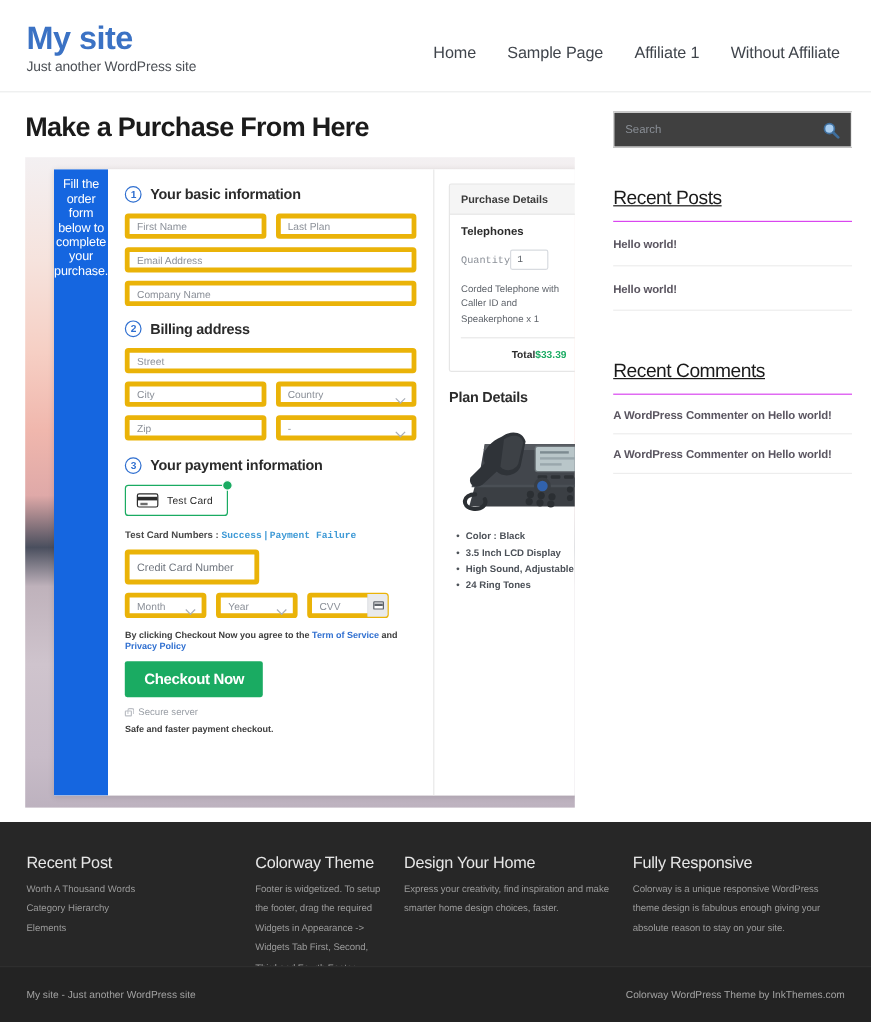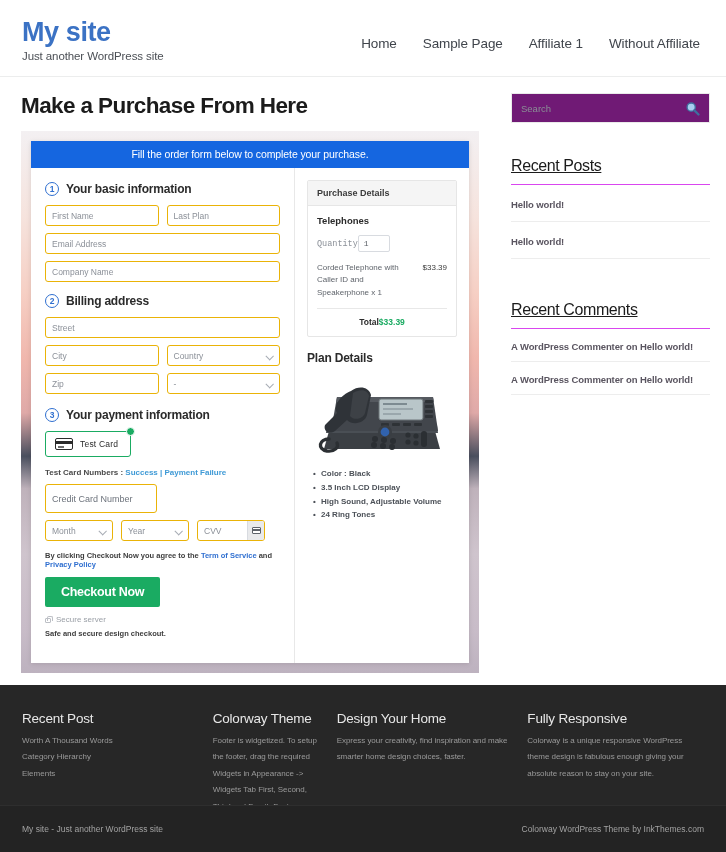--- a/index.html
+++ b/index.html
@@ -94,22 +94,23 @@
         #bdb2bf 100%);
     padding: 10px;
     overflow: hidden;
   }
   .checkout-card {
     background: #ffffff;
     width: 100%;
     height: 100%;
     box-shadow: 0 1px 5px rgba(0,0,0,.12);
     display: flex;
-    flex-direction: column;
+    flex-direction: row;
     overflow: hidden;
+    margin-left: 14px;
   }
   .checkout-banner {
     background: #1566e0;
     color: #fff;
     font-size: 10.5px;
     text-align: center;
     padding: 7px 0 8px;
     letter-spacing: -0.1px;
   }
   .checkout-body { display: flex; flex: 1; min-height: 0; }
@@ -140,21 +141,21 @@
     color: #2f6fd0;
     font-size: 8.5px;
     display: flex; align-items: center; justify-content: center;
     font-weight: 600;
     flex: 0 0 auto;
   }
 
   .frow { display: flex; gap: 8px; margin-bottom: 7px; }
   .fld {
     height: 21px;
-    border: 1px solid #eab308;
+    border: 4px solid #eab308;
     border-radius: 3px;
     background: #fff;
     font-size: 8.5px;
     color: #8b9098;
     display: flex;
     align-items: center;
     padding: 0 6px;
     flex: 1;
     position: relative;
     font-family: "Liberation Sans", sans-serif;
@@ -201,21 +202,21 @@
   }
   .cc-glyph::before {
     content:""; position:absolute; left:0; right:0; top:1.5px; height:3px; background:#2b2b2b;
   }
   .cc-glyph::after {
     content:""; position:absolute; left:2px; top:7px; width:6px; height:2px; background:#6d6d6d;
   }
   .card-tile-label { font-size: 8.5px; color: #2b2b2b; letter-spacing: .2px; }
 
   .testnums { font-size: 8px; color: #4a4a4a; margin-bottom: 7px; font-weight: 600; }
-  .testnums a { color: #3f9ad6; text-decoration: none; }
+  .testnums a { color: #3f9ad6; text-decoration: none; font-family: Liberation Mono, monospace; }
   .testnums .sep { color: #3f9ad6; }
 
   .fld.cc { width: 112px; flex: 0 0 112px; height: 29px; font-size: 9px; color:#6d737c; }
 
   .cvv-wrap { position: relative; flex: 0 0 68px; }
   .cvv-wrap .fld { width: 100%; padding-right: 20px; }
   .cvv-btn {
     position: absolute;
     right: 1px; top: 1px; bottom: 1px;
     width: 17px;
@@ -311,21 +312,21 @@
   .plan-list li::before {
     content:"•"; position: absolute; left: -8px; color:#4c5158;
   }
 
   
   .sidebar {
     width: 226px;
     padding: 16px 16px 0 11px;
   }
   .search-box {
-    background: #701a75;
+    background: #404040;
     border: 1px solid #eaeaea;
     height: 30px;
     display: flex; align-items: center;
     padding: 0 9px;
     margin-bottom: 34px;
   }
   .search-box .ph { font-size: 9.5px; color: #8a8f96; flex: 1; }
   .mag { width: 15px; height: 15px; display: block; }
 
   .widget-title {
@@ -495,21 +496,21 @@
               <div class="terms">
                 <span>By clicking Checkout Now you agree to the </span><a href="#">Term of Service</a><span> and </span><a href="#">Privacy Policy</a>
               </div>
 
               <button class="checkout-btn">Checkout Now</button>
 
               <div class="secure-row">
                 <span class="lock"></span>
                 <span>Secure server</span>
               </div>
-              <div class="safe-note">Safe and secure design checkout.</div>
+              <div class="safe-note">Safe and faster payment checkout.</div>
             </div>
 
             <div class="detail-col">
               <div class="pd-box">
                 <div class="pd-head">Purchase Details</div>
                 <div class="pd-body">
                   <div class="pd-prod">Telephones</div>
                   <div class="pd-qty-row">
                     <span class="pd-qty-label">Quantity</span>
                     <span class="qty-input">1</span>

